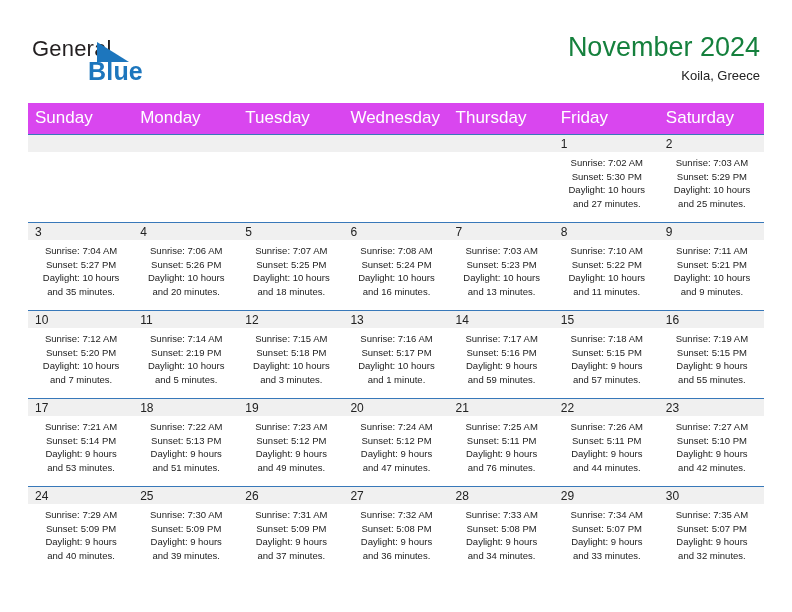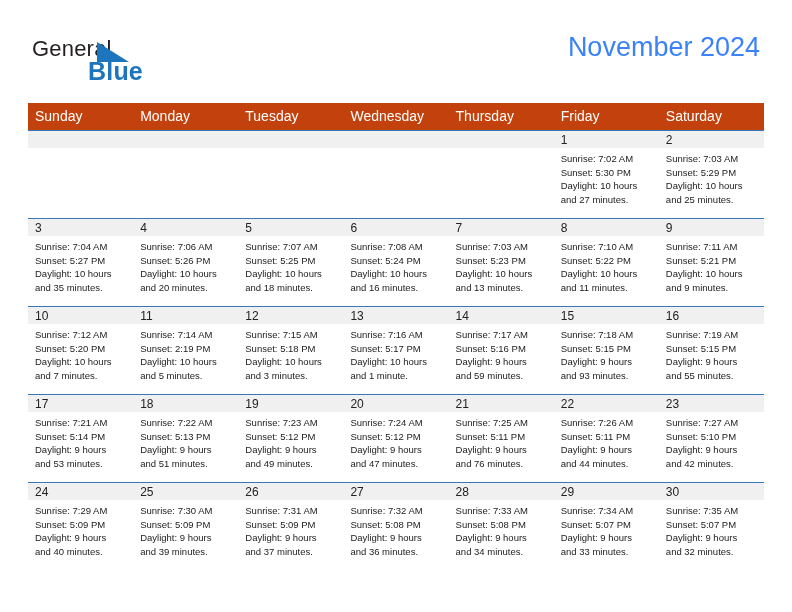--- a/index.html
+++ b/index.html
@@ -64,21 +64,21 @@
   }
 
   .title-block {
     position: absolute;
     right: 32px;
     top: 30px;
     text-align: right;
   }
   .cal-title {
     font-size: 27px;
-    color: #3b82f6;
+    color: #15803d;
     line-height: 34px;
     white-space: nowrap;
     font-weight: normal;
     margin: 0;
   }
   .cal-subtitle {
     font-size: 13px;
     color: #222222;
     line-height: 18px;
     margin-top: 3px;
@@ -88,23 +88,23 @@
   
   .calendar {
     position: absolute;
     left: 28px;
     top: 103px;
     width: 736px;
     border-collapse: collapse;
     table-layout: fixed;
   }
   .calendar th {
-    background: #c2410c;
+    background: #d946ef;
     color: #ffffff;
-    font-size: 14px;
+    font-size: 17px;
     font-weight: normal;
     text-align: left;
     padding: 5px 0 6px 7px;
     height: 13px;
     border: none;
   }
   .calendar td {
     width: 105.14px;
     padding: 0;
     vertical-align: top;
@@ -123,20 +123,21 @@
     color: #222222;
     padding: 2px 0 0 7px;
     box-sizing: border-box;
     line-height: 15px;
   }
   .cell-body {
     padding: 4px 6px 0 7px;
     font-size: 9.5px;
     line-height: 13.6px;
     color: #222222;
+    text-align: center;
   }
   .cell-body div {
     white-space: nowrap;
   }
 </style>
 </head>
 <body>
 
 <div class="page">
 
@@ -147,20 +148,21 @@
       <span class="logo-mark">
         <svg width="32" height="20" viewBox="0 0 32 20" xmlns="http://www.w3.org/2000/svg">
           <polygon points="0,0 32,20 0,20" fill="#1d76bd"></polygon>
         </svg>
       </span>
       <span class="logo-blue">Blue</span>
     </div>
 
     <div class="title-block">
       <div class="cal-title">November 2024</div>
+      <div class="cal-subtitle">Koila, Greece</div>
     </div>
 
   </div>
 
   <table class="calendar">
     <thead>
       <tr>
         <th>Sunday</th>
         <th>Monday</th>
         <th>Tuesday</th>
@@ -355,21 +357,21 @@
               </div>
             </div>
           </td>
           <td>
             <div class="cell">
               <div class="cell-daynum">15</div>
               <div class="cell-body">
                 <div>Sunrise: 7:18 AM</div>
                 <div>Sunset: 5:15 PM</div>
                 <div>Daylight: 9 hours</div>
-                <div>and 93 minutes.</div>
+                <div>and 57 minutes.</div>
               </div>
             </div>
           </td>
           <td>
             <div class="cell">
               <div class="cell-daynum">16</div>
               <div class="cell-body">
                 <div>Sunrise: 7:19 AM</div>
                 <div>Sunset: 5:15 PM</div>
                 <div>Daylight: 9 hours</div>

